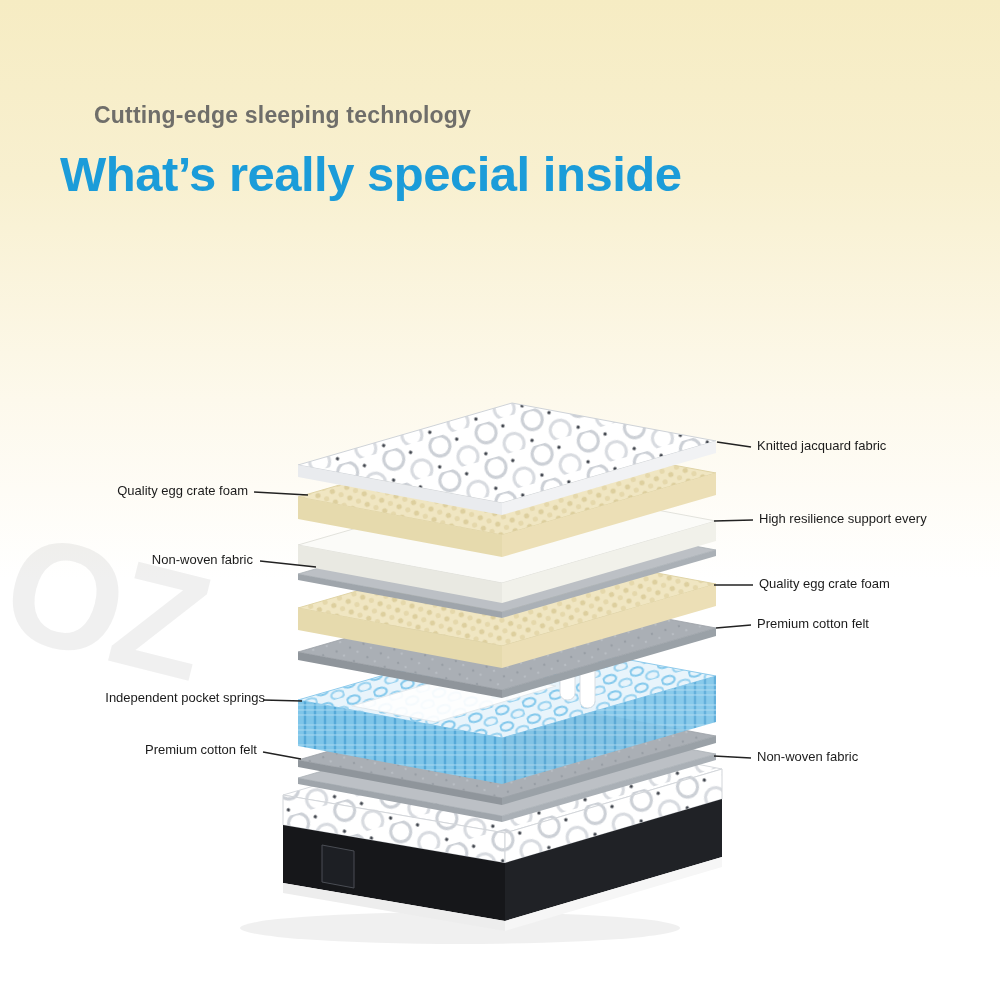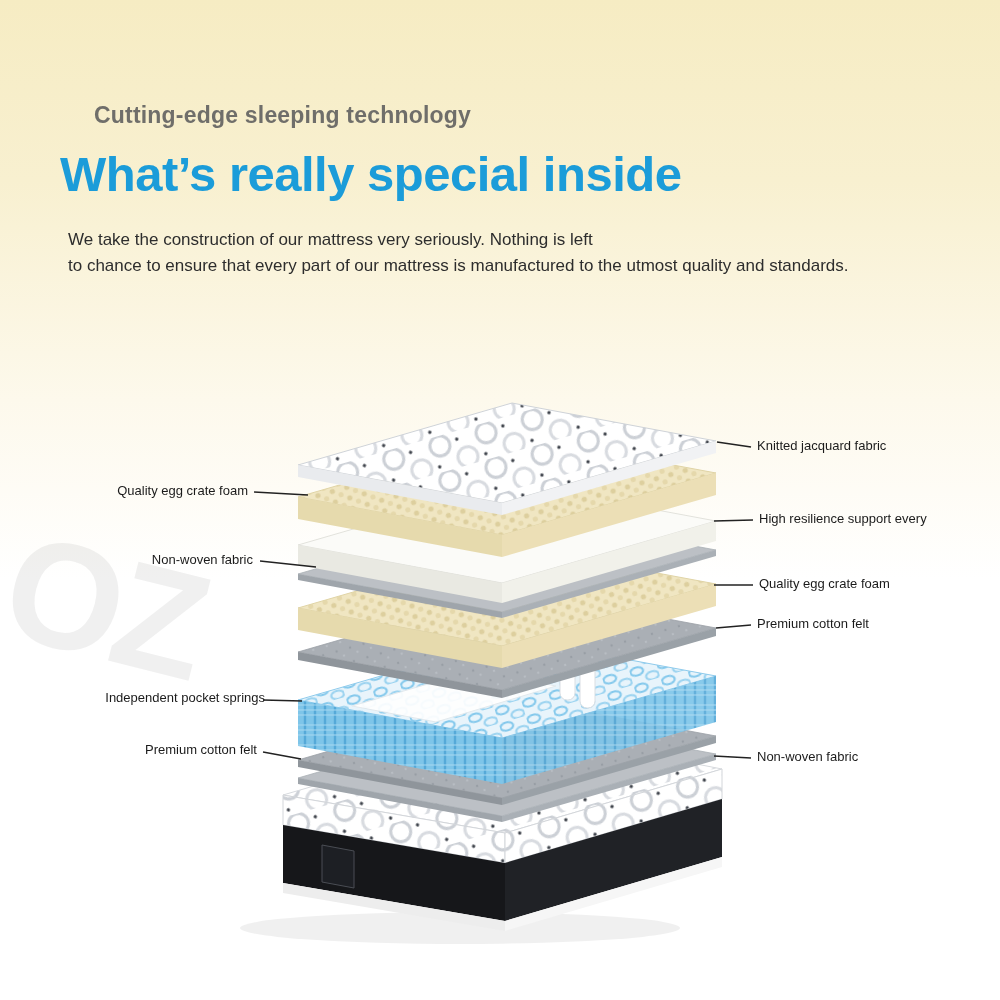--- a/index.html
+++ b/index.html
@@ -35,24 +35,20 @@
 </style>
 </head>
 <body>
 
 <div class="page">
 
   <div class="watermark">OZ</div>
 
   <div class="eyebrow">Cutting-edge sleeping technology</div>
   <h1 class="title">What’s really special inside</h1>
-  <div class="desc">
-    <div>We take the construction of our mattress very seriously. Nothing is left</div>
-    <div>to chance to ensure that every part of our mattress is manufactured to the utmost quality and standards.</div>
-  </div>
 
   <svg class="diagram" width="1000" height="1000" viewBox="0 0 1000 1000">
     <defs>
       <pattern id="quilt" width="48" height="36" patternUnits="userSpaceOnUse" patternTransform="rotate(-16)">
         <rect width="48" height="36" fill="#ffffff"></rect>
         <circle cx="12" cy="10" r="10" fill="none" stroke="#ccd0d6" stroke-width="3"></circle>
         <circle cx="36" cy="28" r="10" fill="none" stroke="#d8dbe0" stroke-width="3"></circle>
         <circle cx="30" cy="8" r="1.7" fill="#3f444c"></circle>
         <circle cx="6" cy="30" r="1.7" fill="#3f444c"></circle>
       </pattern>

